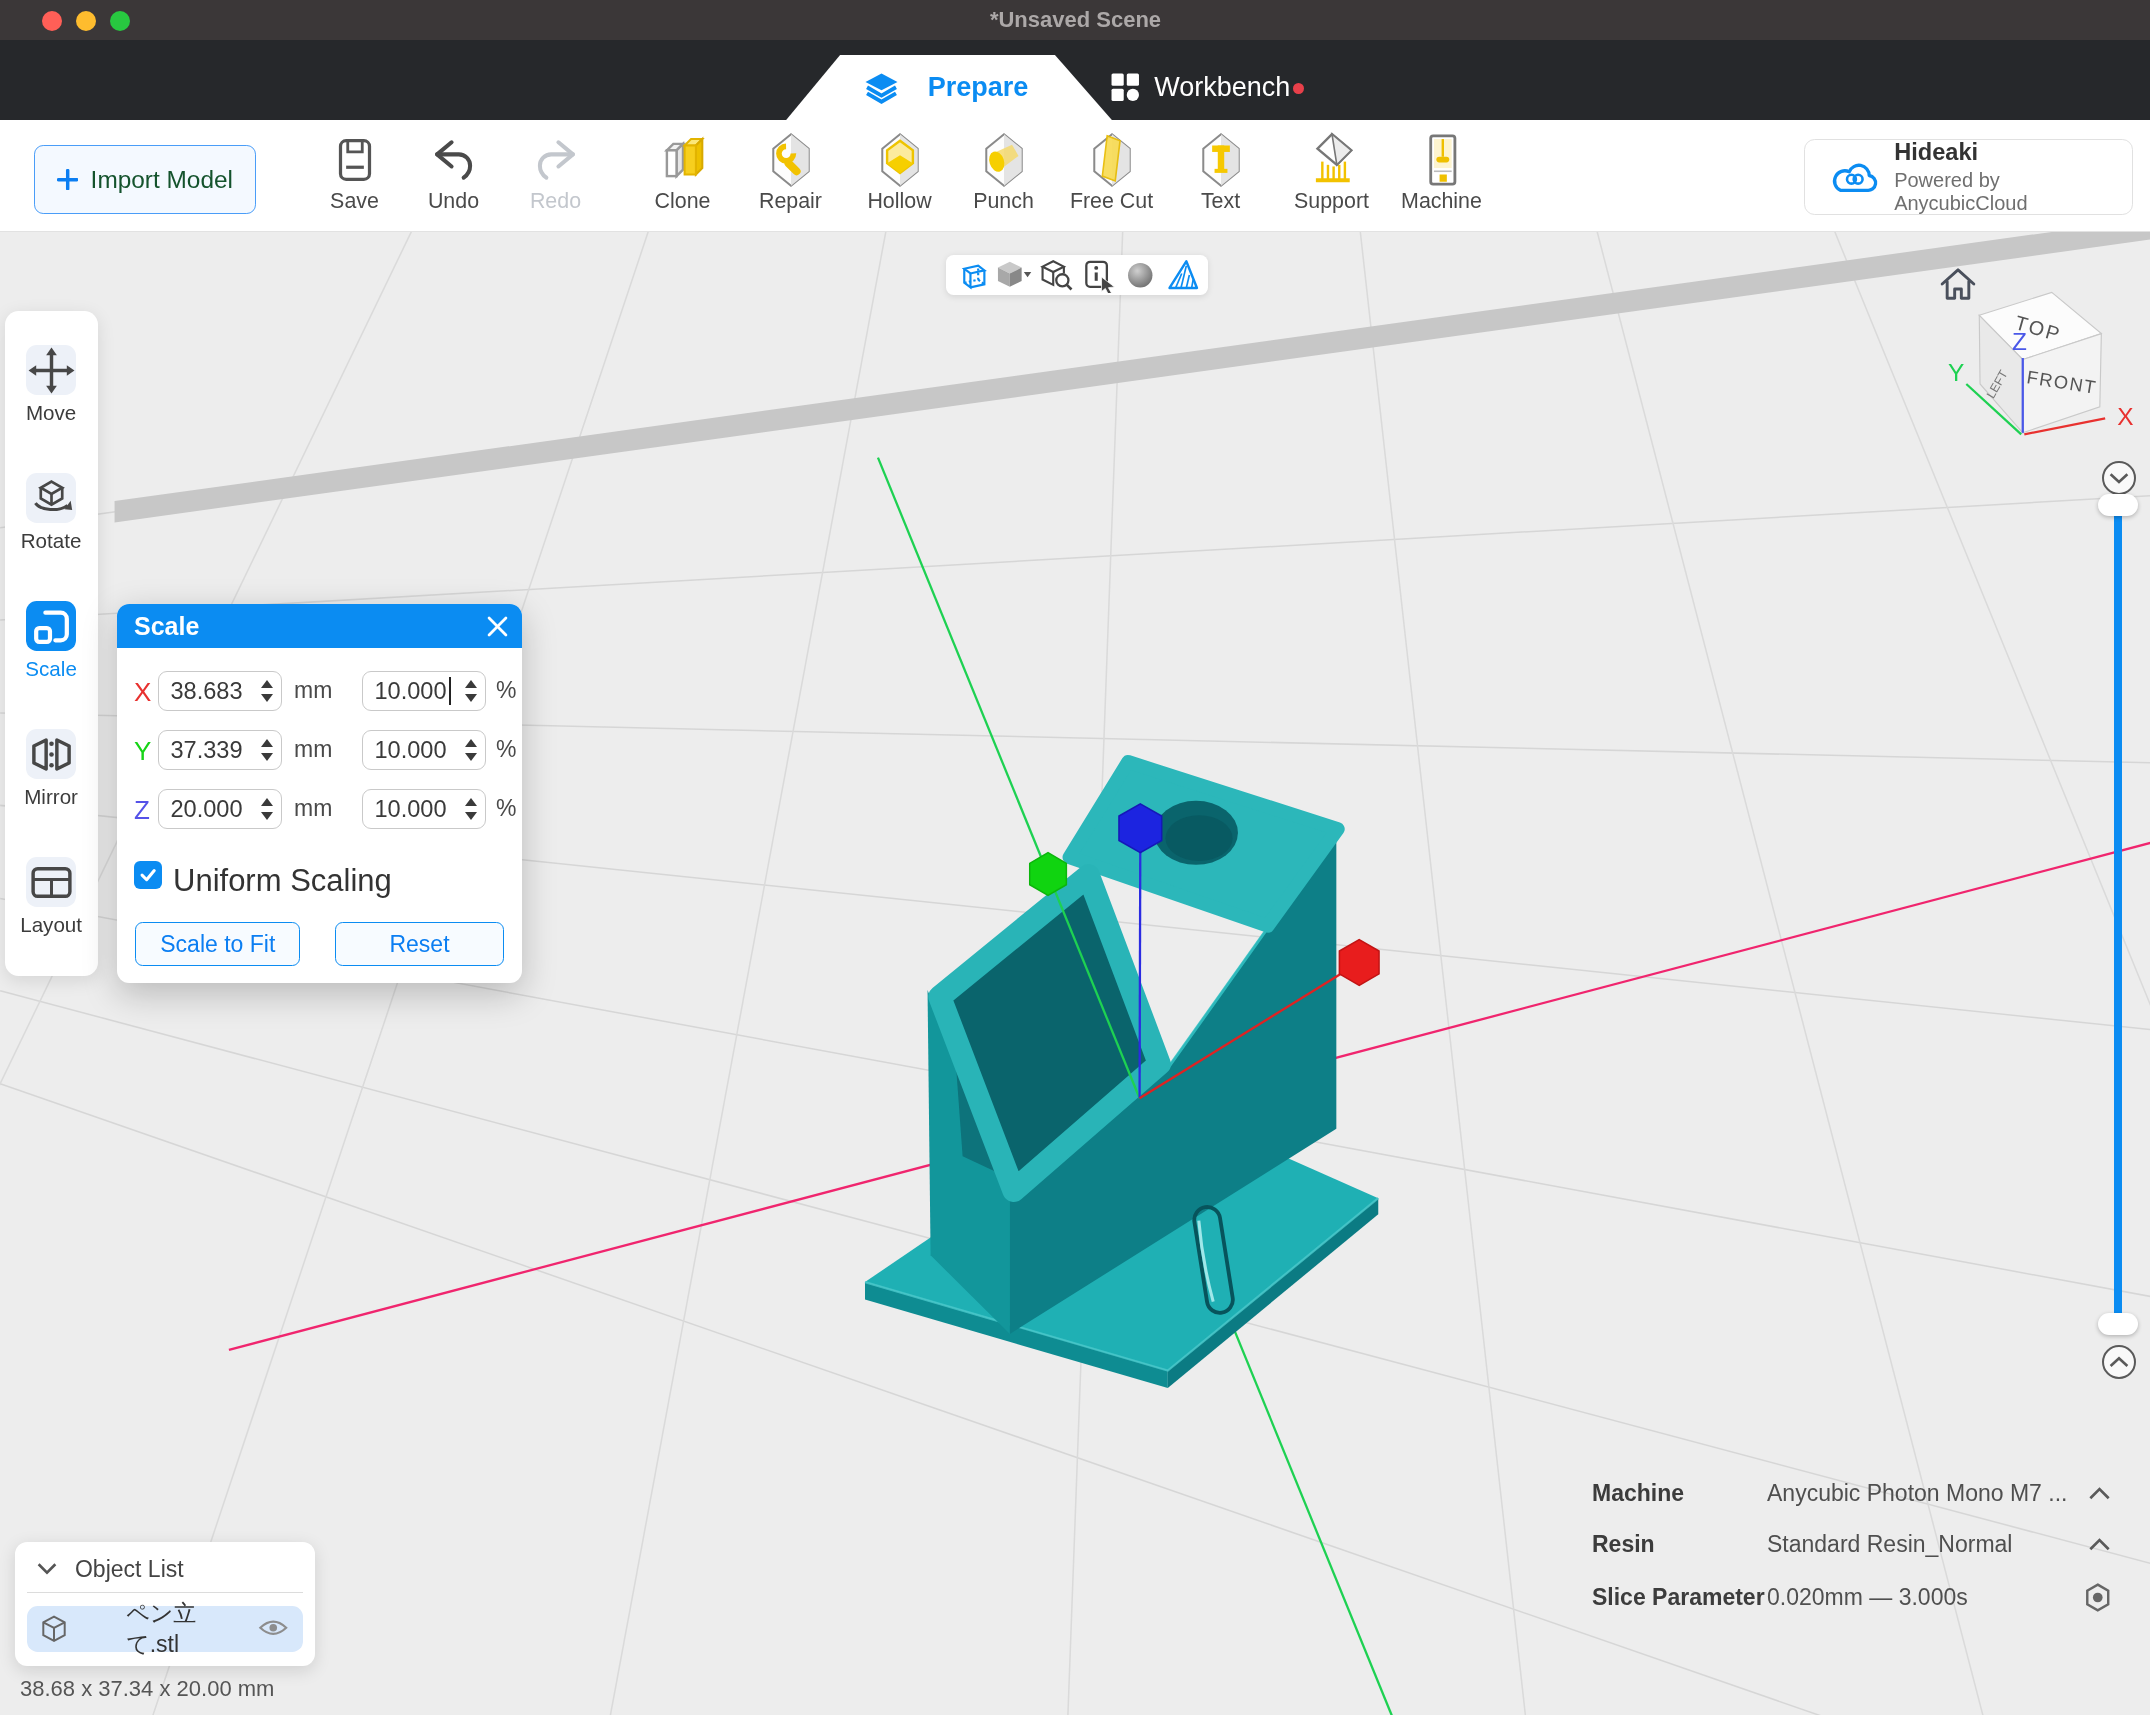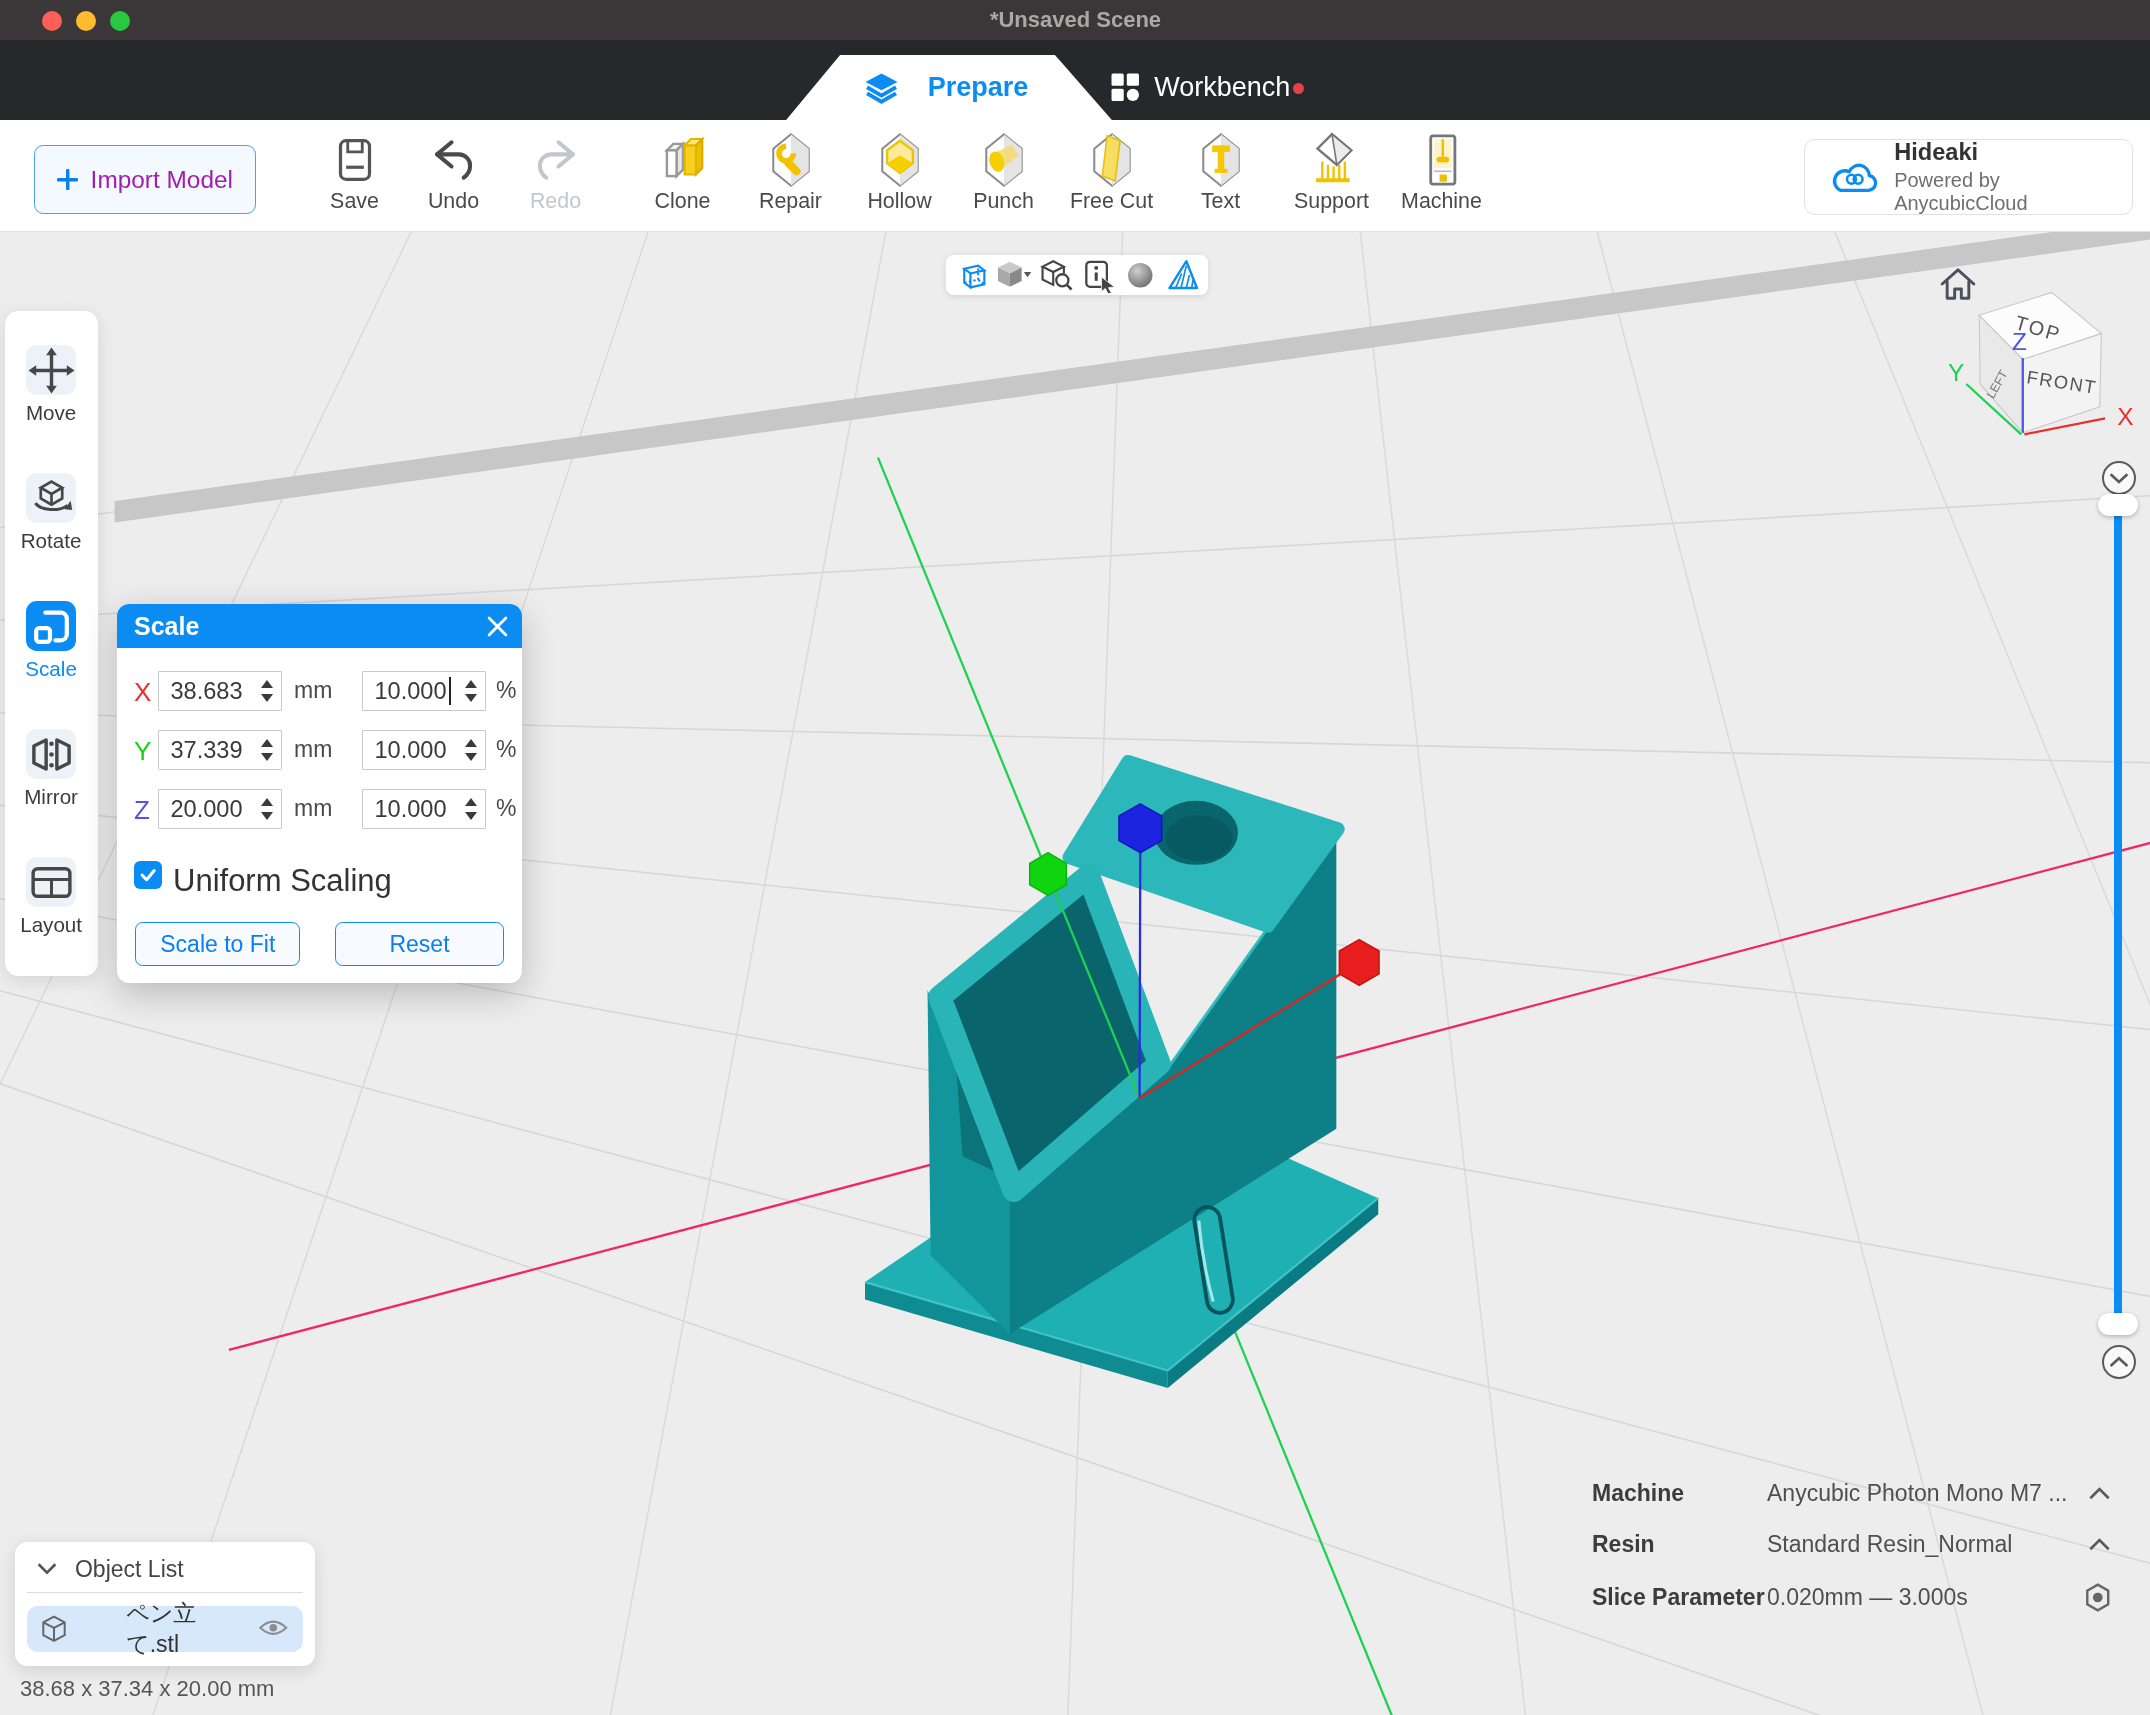--- a/index.html
+++ b/index.html
@@ -15,21 +15,21 @@
   .tab-prepare{position:absolute;left:778px;top:14.5px;width:336px;height:66px;background:#fff;
       clip-path:polygon(18.6% 0,82.3% 0,99.5% 100%,2.3% 100%);display:flex;align-items:center;justify-content:center;gap:29px;}
   .tab-prepare .lbl{color:#0b8cf2;font-size:27px;font-weight:600;}
   .tab-workbench{position:absolute;left:1110px;top:14.5px;height:66px;display:flex;align-items:center;gap:13.7px;cursor:default;}
   .tab-workbench .lbl{color:#fff;font-size:27px;font-weight:500;}
   .wb-dot{position:absolute;right:-13.7px;top:10.7px;width:11.4px;height:11.4px;border-radius:50%;background:#e8404a;}
   
   .toolbar{position:absolute;left:0;top:120px;width:2151px;height:111px;background:#fff;z-index:28;border-bottom:0.8px solid #e2e2e2;}
   .import-btn{position:absolute;left:34px;top:25px;width:220px;height:67px;border:1.5px solid #4a9df8;border-radius:9.2px;
       background:#f4f9ff;display:flex;align-items:center;justify-content:center;gap:12.2px;}
-  .import-btn .lbl{color:#a21caf;font-size:24.4px;}
+  .import-btn .lbl{color:#14532d;font-size:24.4px;}
   .tool-btn{position:absolute;top:10.7px;width:101px;text-align:center;}
   .tool-btn svg{display:block;margin:0 auto;}
   .tool-btn .lbl{font-size:21.4px;color:#4a4a4a;margin-top:0;}
   .tool-btn.disabled .lbl{color:#c3c7cd;}
   .account{position:absolute;left:1804px;top:19px;width:329px;height:76px;border:1.5px solid #e1e1e1;border-radius:10.7px;
       background:#fff;display:flex;align-items:center;gap:15.3px;padding-left:25px;box-sizing:border-box;}
   .account .name{font-size:23.6px;font-weight:bold;color:#333;}
   .account .sub{font-size:20px;color:#6f6f6f;margin-top:3.1px;}
   
   #scene{position:absolute;left:0;top:0;z-index:1;}
@@ -51,21 +51,21 @@
   .side-item.active .side-ic{background:#0b8cf2;}
   .side-item .lbl{font-size:20.6px;color:#3c3c3c;margin-top:6.1px;}
   .side-item.active .lbl{color:#0b8cf2;}
   
   .dialog{position:absolute;left:117px;top:604px;width:405px;height:379px;background:#fff;border-radius:12.2px;
       box-shadow:0 10.7px 35px rgba(0,0,0,.22);z-index:14;}
   .dlg-head{position:absolute;left:0;top:0;width:100%;height:44px;background:#0b8cf2;border-radius:12.2px 12.2px 0 0;}
   .dlg-head .lbl{position:absolute;left:17px;top:0;line-height:44px;color:#fff;font-size:25px;font-weight:600;}
   .dlg-close{position:absolute;right:12.2px;top:10px;width:24.4px;height:24.4px;display:flex;align-items:center;justify-content:center;}
   .axis{position:absolute;left:17px;width:26px;font-size:26px;font-weight:500;}
-  .numfield{position:absolute;height:40px;border:1.5px solid #c9c9c9;border-radius:1px;background:#fff;display:flex;align-items:center;box-sizing:border-box;}
+  .numfield{position:absolute;height:40px;border:1.5px solid #c9c9c9;border-radius:9px;background:#fff;display:flex;align-items:center;box-sizing:border-box;}
   .numfield .val{font-size:23.6px;color:#3a3a3a;padding-left:11.4px;}
   .caret{display:inline-block;width:2.3px;height:27.5px;background:#222;margin-left:2.3px;vertical-align:middle;}
   .spin{position:absolute;right:7.6px;top:0;height:100%;display:flex;flex-direction:column;justify-content:center;gap:5.3px;}
   .sp-up{width:0;height:0;border-left:6.9px solid transparent;border-right:6.9px solid transparent;border-bottom:8.4px solid #3a3a3a;}
   .sp-dn{width:0;height:0;border-left:6.9px solid transparent;border-right:6.9px solid transparent;border-top:8.4px solid #3a3a3a;}
   .unit{position:absolute;font-size:23px;color:#4a4a4a;}
   .chkbox{position:absolute;left:17px;width:27.5px;height:27.5px;background:#0b8cf2;border-radius:6.1px;display:flex;align-items:center;justify-content:center;}
   .chklbl{position:absolute;left:56px;font-size:31px;color:#333;}
   .dlg-btn{position:absolute;top:318px;height:44px;border:1.5px solid #0b8cf2;border-radius:7.6px;background:#f7fbff;
       color:#0b7ef2;font-size:23px;display:flex;align-items:center;justify-content:center;box-sizing:border-box;}

